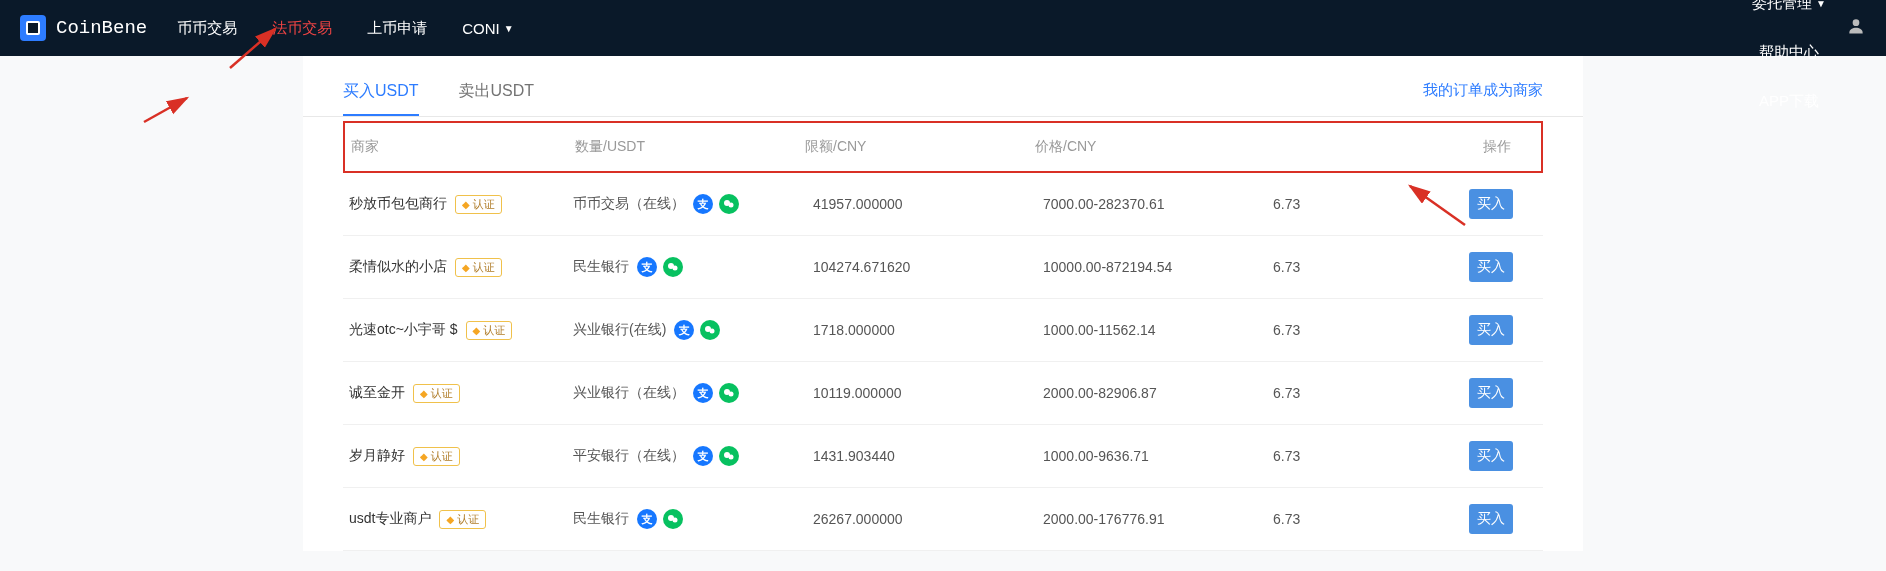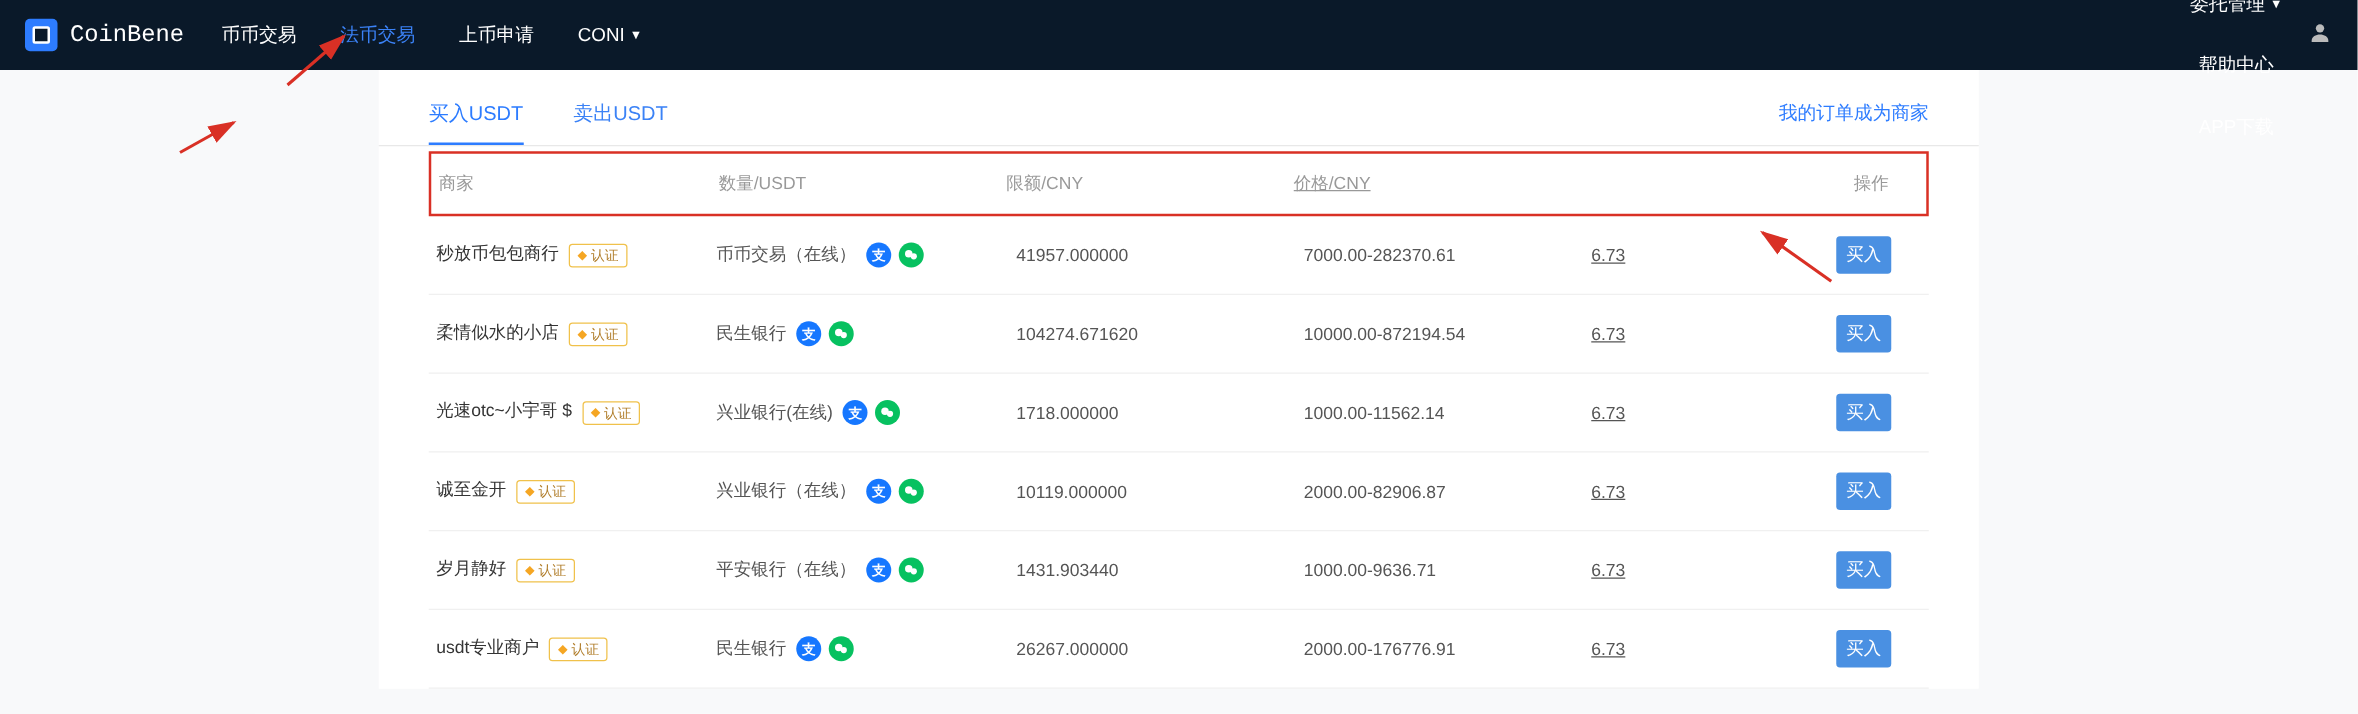--- a/index.html
+++ b/index.html
@@ -6,45 +6,45 @@
     body { font-family: -apple-system, BlinkMacSystemFont, "Segoe UI", "Microsoft YaHei", sans-serif; background: #f8f9fa; }
     
     
     .header { background: #0a1929; color: #fff; height: 56px; display: flex; align-items: center; padding: 0 20px; }
     .logo-wrap { display: flex; align-items: center; gap: 10px; margin-right: 30px; }
     .logo-icon { width: 26px; height: 26px; background: #2d7cff; border-radius: 4px; display: flex; align-items: center; justify-content: center; }
     .logo-icon-inner { width: 14px; height: 14px; border: 2px solid #fff; border-radius: 2px; background: #0a1929; }
     .logo-text { font-size: 19px; font-weight: 500; color: #fff; font-family: Liberation Mono, monospace; }
     .nav { display: flex; gap: 35px; flex: 1; }
     .nav-item { color: #fff; font-size: 15px; cursor: pointer; display: flex; align-items: center; gap: 4px; }
-    .nav-item.active { color: #3b82f6; }
+    .nav-item.active { color: #ef4444; }
     .caret-down { font-size: 10px; }
     .nav-right { display: flex; gap: 30px; align-items: center; flex-direction: column; }
     .nav-right-item { color: #fff; font-size: 15px; cursor: pointer; display: flex; align-items: center; gap: 4px; }
     .user-icon { color: #ccc; font-size: 18px; margin-left: 20px; }
     
     
     .content { max-width: 1280px; margin: 0 auto; background: #fff; padding: 0; }
     
     
     .tabs-row { display: flex; align-items: flex-start; padding: 25px 40px 0 40px; border-bottom: 1px solid #e8e8e8; }
     .tabs { display: flex; gap: 40px; flex: 1; }
-    .tab { font-size: 16px; color: #3b82f6; padding-bottom: 12px; cursor: pointer; border-bottom: 2px solid transparent; }
+    .tab { font-size: 16px; color: #737373; padding-bottom: 12px; cursor: pointer; border-bottom: 2px solid transparent; }
     .tab.active { color: #2d7cff; border-bottom-color: #2d7cff; }
     .tab-links { display: flex; }
     .tab-link { color: #2d7cff; font-size: 15px; cursor: pointer; padding-bottom: 12px; }
     
     
     .table-wrap { padding: 0 40px; }
     .thead { display: flex; padding: 15px 0; color: #999; font-size: 14px; border: 2px solid #d93025; margin-top: 4px; position: relative; }
     .col-merchant { width: 230px; padding-left: 6px; }
     .col-payment { width: 240px; }
     .col-amount { width: 230px; }
     .col-limit { width: 230px; }
-    .col-price { width: 135px; text-decoration: underline; }
+    .col-price { width: 135px; }
     .col-action { flex: 1; text-align: right; padding-right: 30px; }
     
     .trow { display: flex; align-items: center; padding: 16px 0; border-bottom: 1px solid #f0f0f0; color: #555; font-size: 14px; }
     .merchant-name { color: #333; }
     .verify-badge { display: inline-flex; align-items: center; border: 1px solid #f0c14b; border-radius: 3px; padding: 1px 6px; font-size: 11px; color: #b07d2a; margin-left: 8px; gap: 3px; }
     .verify-diamond { color: #f5a623; font-size: 10px; }
     
     .payment-text { display: inline-block; }
     .pay-icons { display: inline-flex; gap: 6px; margin-left: 8px; vertical-align: middle; }
     .pay-icon { width: 20px; height: 20px; border-radius: 50%; display: flex; align-items: center; justify-content: center; font-size: 11px; color: #fff; font-weight: bold; }

